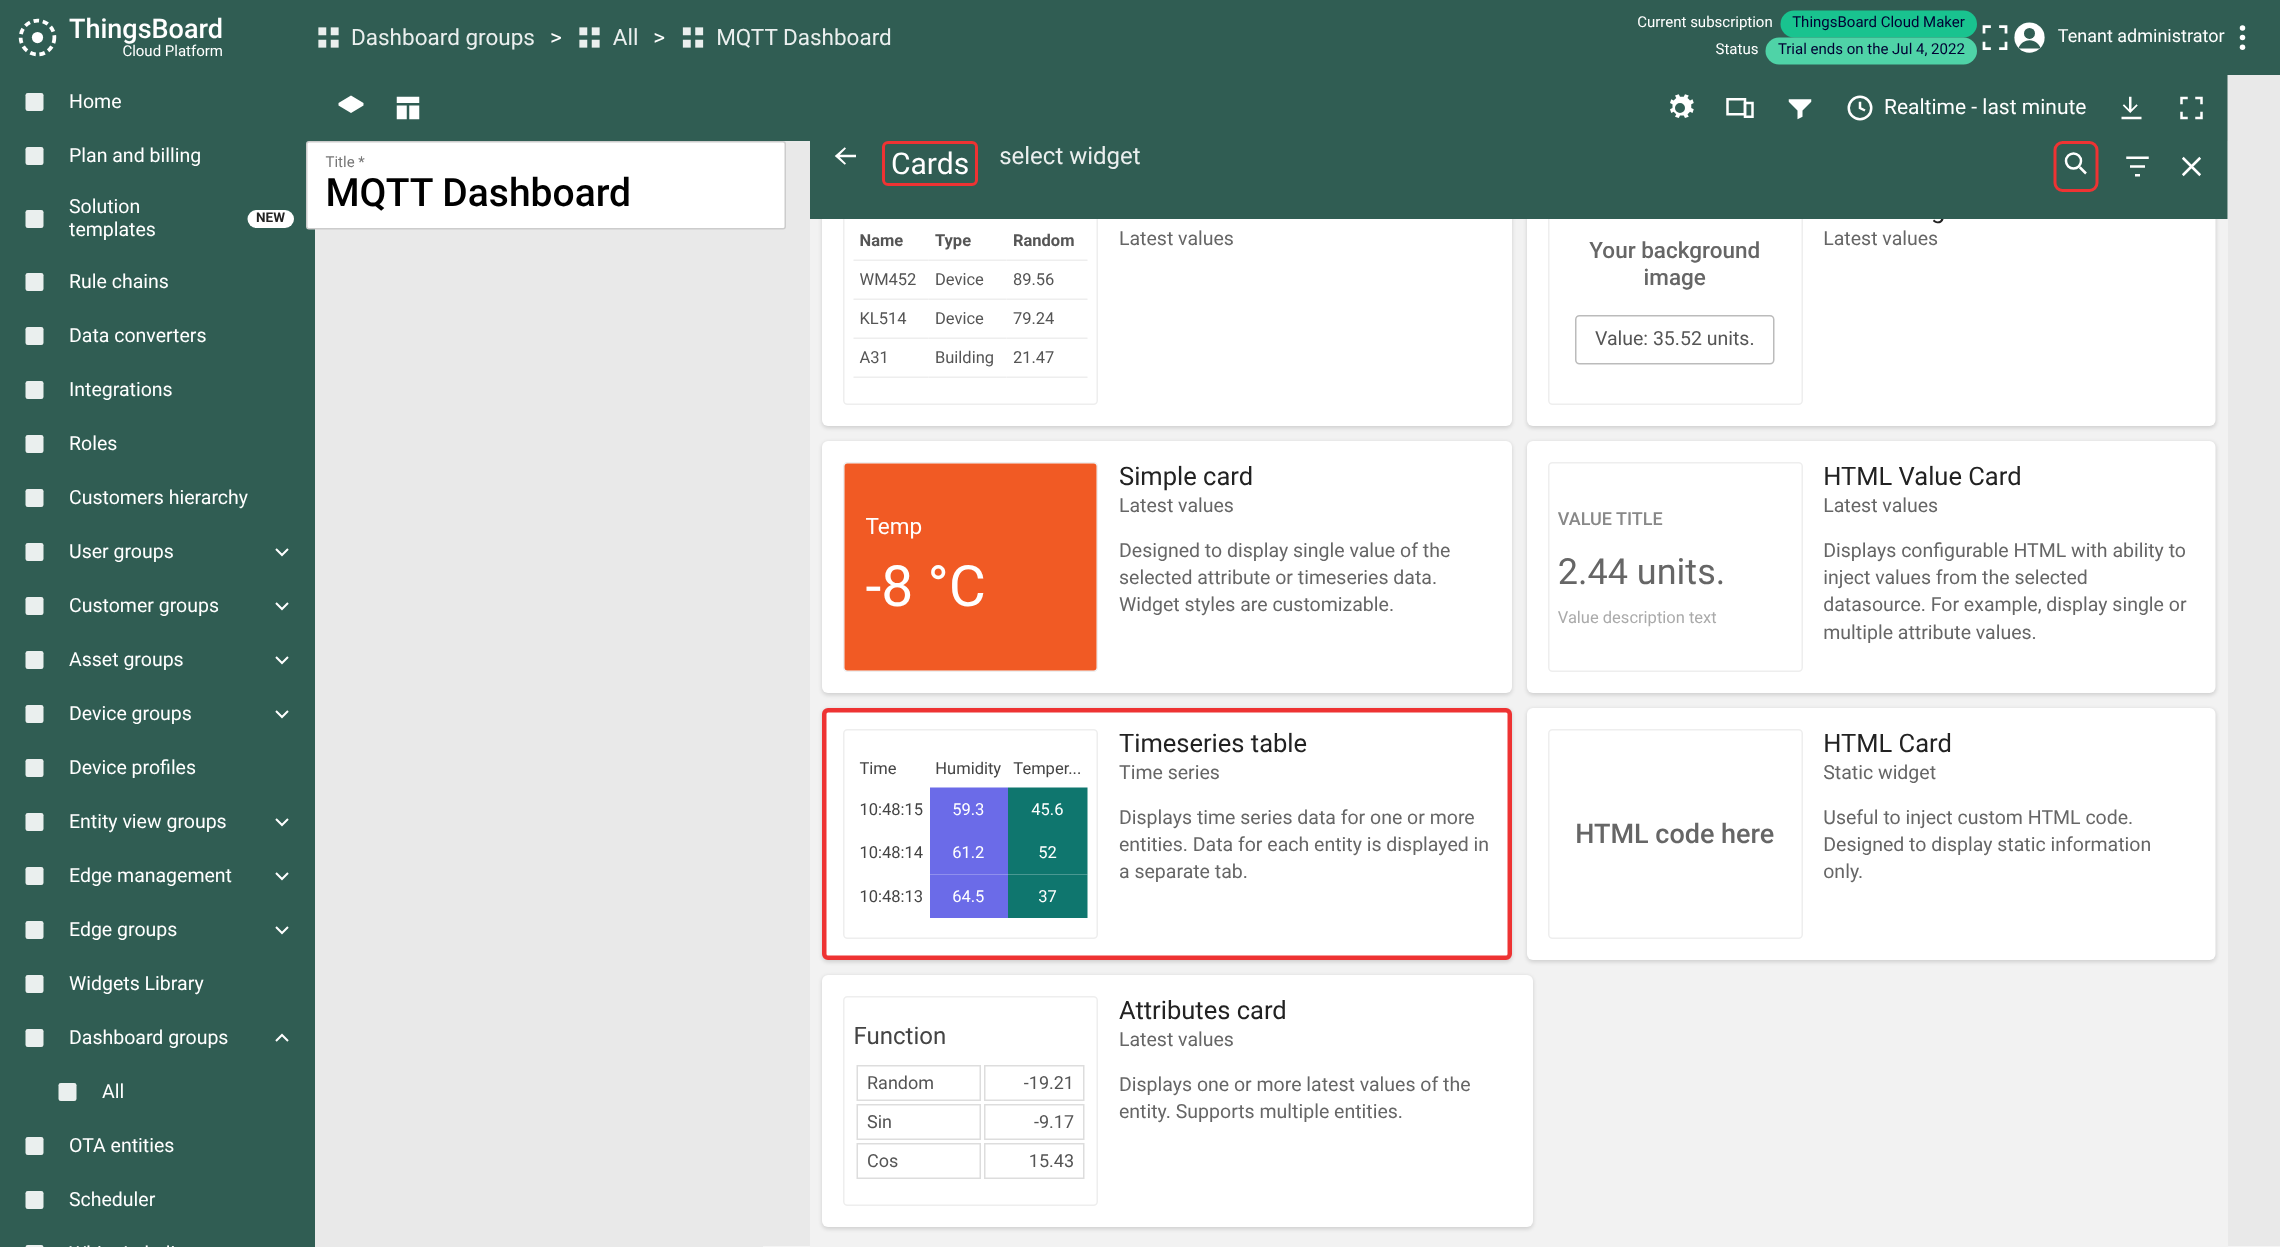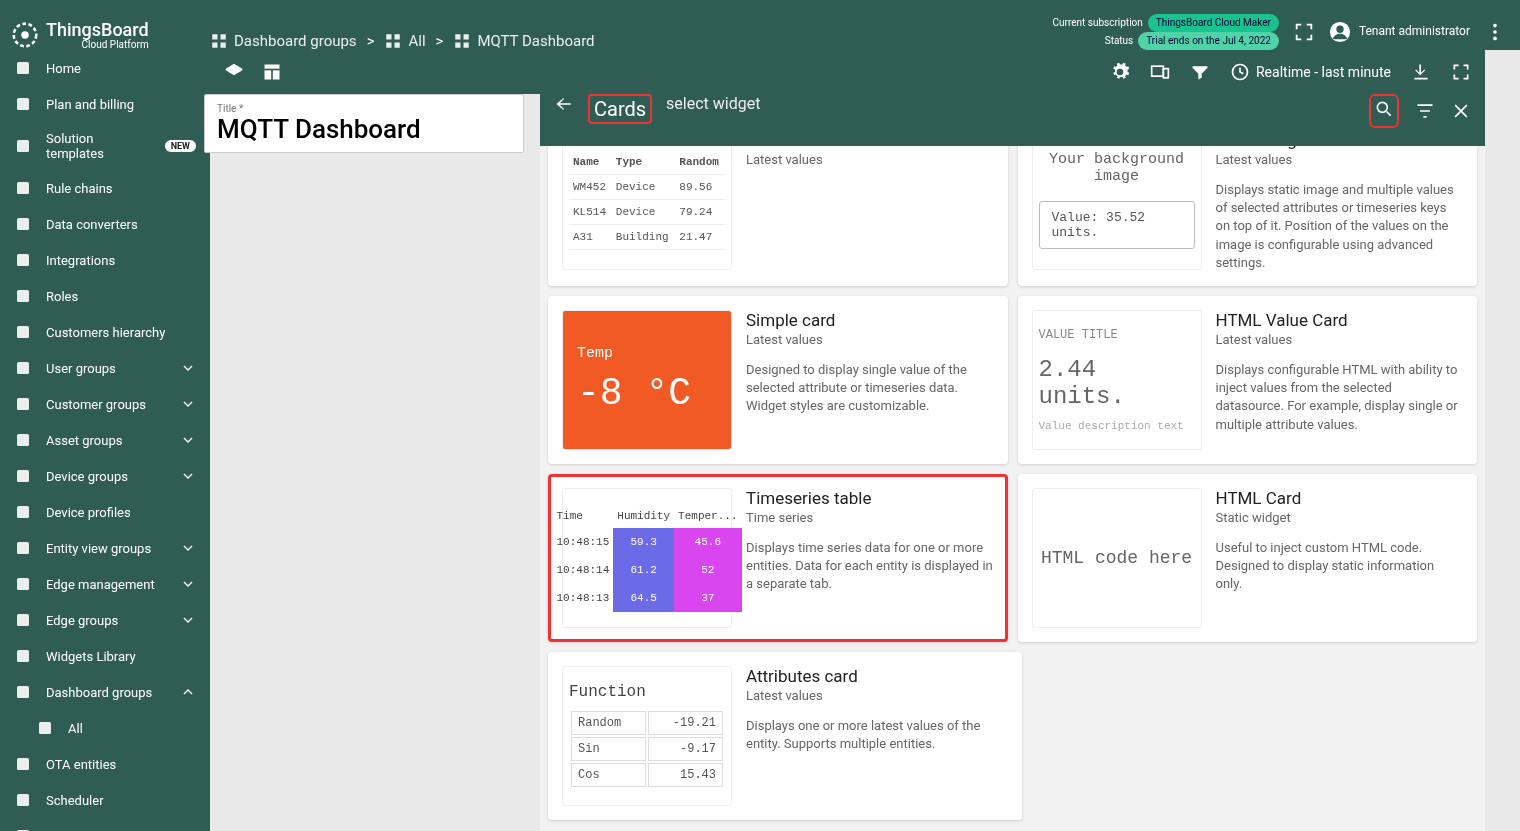--- a/index.html
+++ b/index.html
@@ -1,24 +1,24 @@
 <!DOCTYPE html>
 <html><head>
 <meta charset="utf-8">
 <style>
 * { box-sizing: border-box; margin: 0; padding: 0; }
 body { font-family: Roboto, Arial, sans-serif; background: #e9e9e9; width: 1520px; height: 831px; overflow: hidden; position: relative; }
-.header { background: #305d53; height: 50px; display: flex; align-items: flex-end; color: #fff; }
+.header { background: #305d53; height: 50px; display: flex; align-items: center; color: #fff; }
 .logo { display: flex; align-items: center; padding: 0 10px; width: 210px; }
 .logo-icon { width: 30px; height: 30px; margin-right: 6px; }
 .logo-text { font-size: 18px; font-weight: 500; line-height: 1; }
 .logo-sub { font-size: 10px; display: block; text-align: right; }
 .breadcrumb { display: flex; align-items: center; gap: 10px; font-size: 15px; }
 .bc-item { display: flex; align-items: center; gap: 6px; opacity: 0.9; cursor: pointer; }
-.header-right { margin-left: auto; display: flex; align-items: center; gap: 14px; padding-right: 14px; }
+.header-right { margin-left: auto; display: flex; align-items: center; gap: 1px; padding-right: 14px; }
 .sub-status { font-size: 10px; text-align: right; line-height: 1.6; }
 .chip { background: #19c38f; color: #003; border-radius: 10px; padding: 1px 8px; font-size: 10px; display: inline-block; }
 .chip2 { background: #4fd3a7; color: #003; border-radius: 10px; padding: 1px 8px; font-size: 10px; display: inline-block; }
 .user-block { display: flex; align-items: center; gap: 8px; font-size: 12px; }
 .user-text { line-height: 1.3; }
 .hdr-icon { width: 22px; height: 22px; fill: #fff; cursor: pointer; }
 
 .sidebar { position: absolute; left: 0; top: 50px; bottom: 0; width: 210px; background: #305d53; color: #fff; overflow-y: auto; }
 .nav-item { display: flex; align-items: center; padding: 9px 14px; font-size: 13px; gap: 14px; cursor: pointer; }
 .nav-item.sub { padding-left: 36px; }
@@ -39,37 +39,37 @@
 .widget-panel { position: absolute; left: 540px; top: 94px; right: 35px; bottom: 0; background: #fff; display: flex; flex-direction: column; }
 .wp-head { background: #305d53; height: 52px; display: flex; align-items: flex-start; color: #fff; padding: 0 14px; gap: 14px; }
 .wp-title-cards { border: 2.5px solid #e33; border-radius: 4px; padding: 1px 4px; font-size: 20px; }
 .wp-title-rest { font-size: 16px; opacity: 0.9; }
 .wp-head-right { margin-left: auto; display: flex; gap: 16px; align-items: center; }
 .wp-search-box { border: 2.5px solid #e33; border-radius: 6px; padding: 3px; }
 .wp-body { flex: 1; overflow-y: auto; padding: 0 8px 8px; background: #f2f2f2; }
 .wp-row { display: flex; gap: 10px; }
 .wp-card { background: #fff; border-radius: 4px; box-shadow: 0 1px 3px rgba(0,0,0,0.15); flex: 1; padding: 14px; display: flex; gap: 14px; margin-top: 10px; }
 .wp-card.highlight { border: 3px solid #e33; padding: 11px; }
-.thumb { width: 170px; height: 140px; background: #fff; border: 1px solid #eee; border-radius: 3px; flex-shrink: 0; display: flex; flex-direction: column; justify-content: center; align-items: center; font-size: 12px; color: #555; padding: 6px; font-family: Liberation Mono, monospace; }
+.thumb { width: 170px; height: 140px; background: #fff; border: 1px solid #eee; border-radius: 3px; flex-shrink: 0; display: flex; flex-direction: column; justify-content: center; align-items: center; font-size: 12px; color: #555; padding: 6px; }
 .wc-info { flex: 1; }
 .wc-title { font-size: 17px; font-weight: 400; color: #222; }
 .wc-sub { font-size: 13px; color: #666; margin-top: 2px; }
 .wc-desc { font-size: 13px; color: #666; margin-top: 14px; line-height: 1.4; }
 
 .thumb-table { width: 100%; font-size: 11px; border-collapse: collapse; }
 .thumb-table th, .thumb-table td { text-align: left; padding: 6px 4px; border-bottom: 1px solid #eee; }
 .thumb-orange { background: #f15a24; color: #fff; width: 100%; height: 100%; display: flex; flex-direction: column; justify-content: center; padding: 14px; border-radius: 2px; }
 .thumb-orange .th-label { font-size: 15px; }
 .thumb-orange .th-val { font-size: 38px; margin-top: 10px; }
 .ts-table { width: 100%; font-size: 11px; border-collapse: collapse; }
 .ts-table th { text-align: left; padding: 6px 4px; font-weight: 400; color: #444; }
 .ts-table td { padding: 8px 4px; text-align: center; color: #fff; }
 .ts-time { color: #444 !important; text-align: left !important; }
 .c-h { background: #6b6be8; }
-.c-t { background: #d946ef; }
+.c-t { background: #0f766e; }
 .attr-table { width: 100%; font-size: 12px; }
 .attr-table td { border: 1px solid #ddd; padding: 4px 6px; }
 .attr-table td:last-child { text-align: right; }
 .html-thumb-title { font-size: 12px; color: #888; font-weight: 500; }
 .html-thumb-val { font-size: 24px; color: #666; }
 .html-thumb-desc { font-size: 11px; color: #aaa; }
 .your-bg { font-size: 15px; color: #666; font-weight: 500; text-align: center; }
 .your-bg-box { border: 1px solid #bbb; border-radius: 3px; padding: 8px 12px; margin-top: 16px; font-size: 13px; }
 </style>
 </head>
@@ -423,21 +423,20 @@
     </div>
   </div>
         <div class="wp-card">
     <div class="thumb">
             <div class="your-bg">Your background image</div>
             <div class="your-bg-box">Value: 35.52 units.</div>
           </div>
     <div class="wc-info">
       <div class="wc-title">Label widget</div>
       <div class="wc-sub">Latest values</div>
-      <div class="wc-desc">Displays static image and multiple values of selected attributes or timeseries keys on top of it. Position of the values on the image is configurable using advanced settings.</div>
     </div>
   </div>
       </div>
 <div class="wp-row">
         <div class="wp-card">
     <div class="thumb" style="padding:0">
             <div class="thumb-orange">
               <div class="th-label">Temp</div>
               <div class="th-val">-8 °C</div>
             </div>

